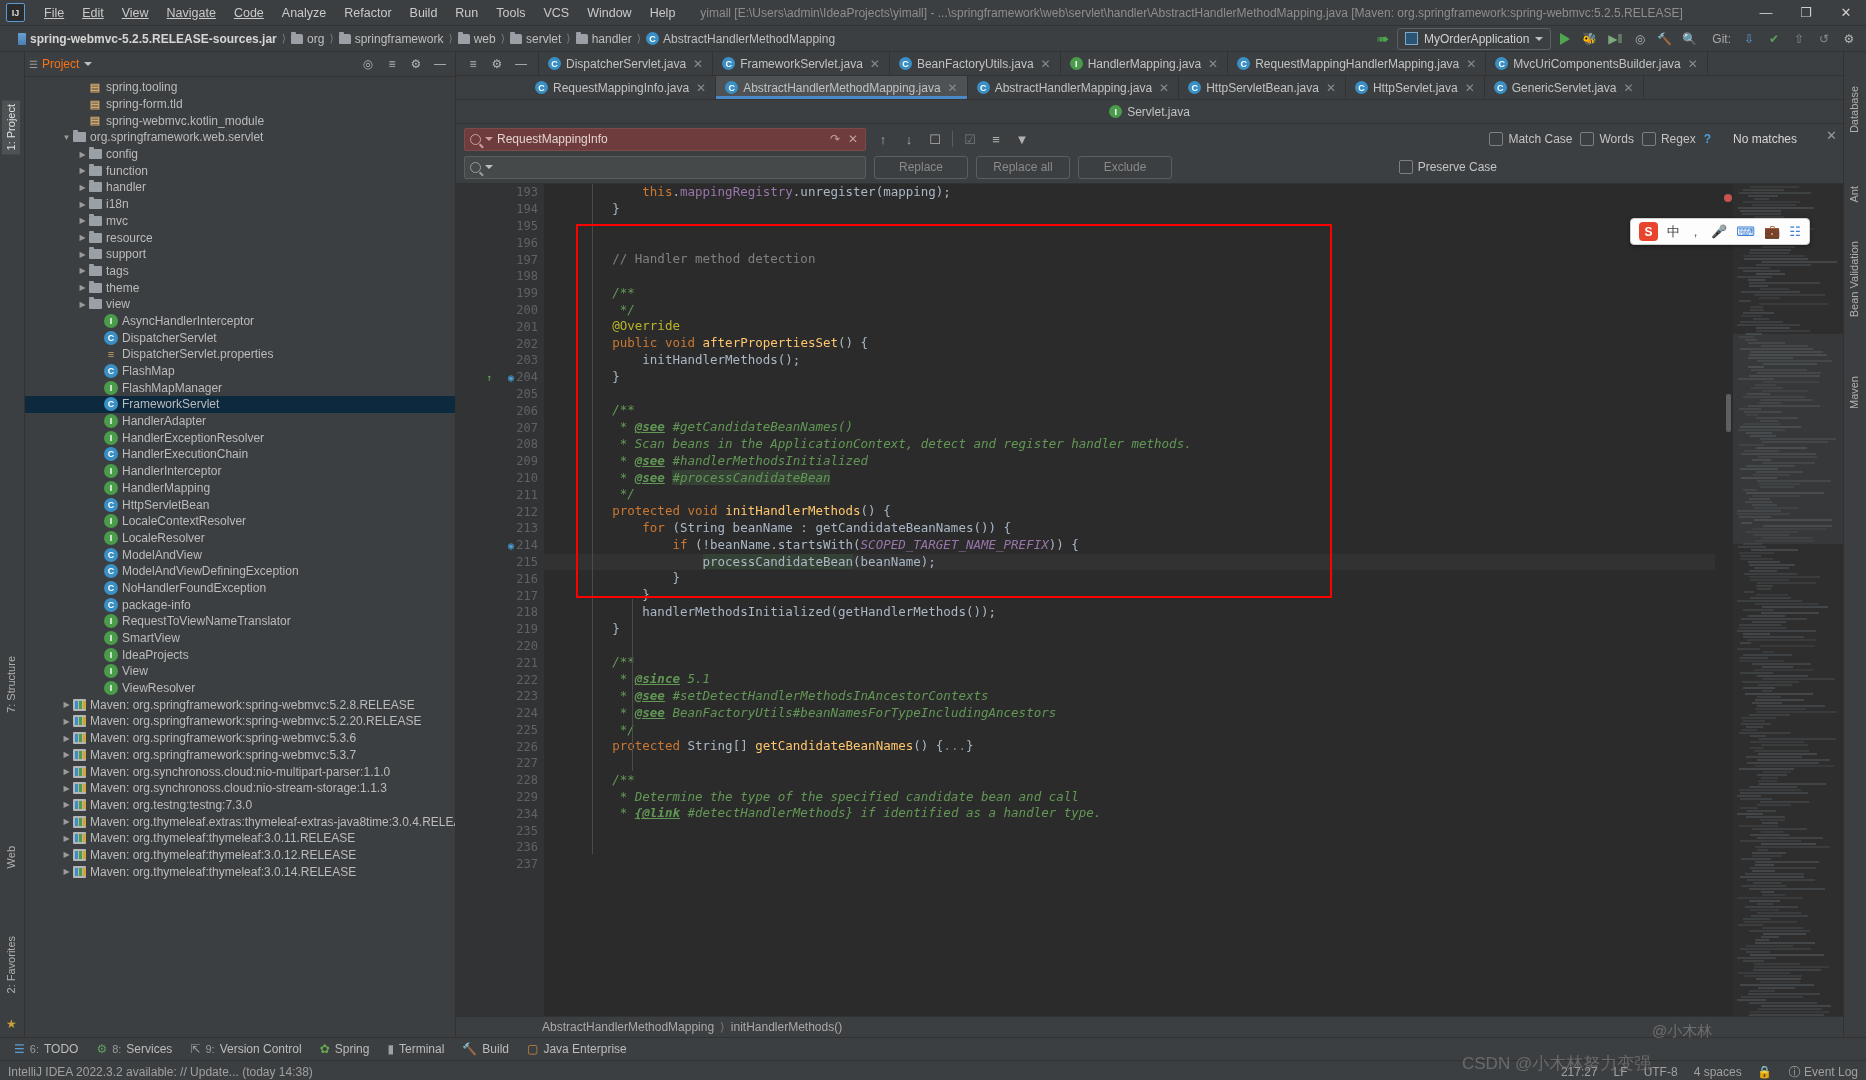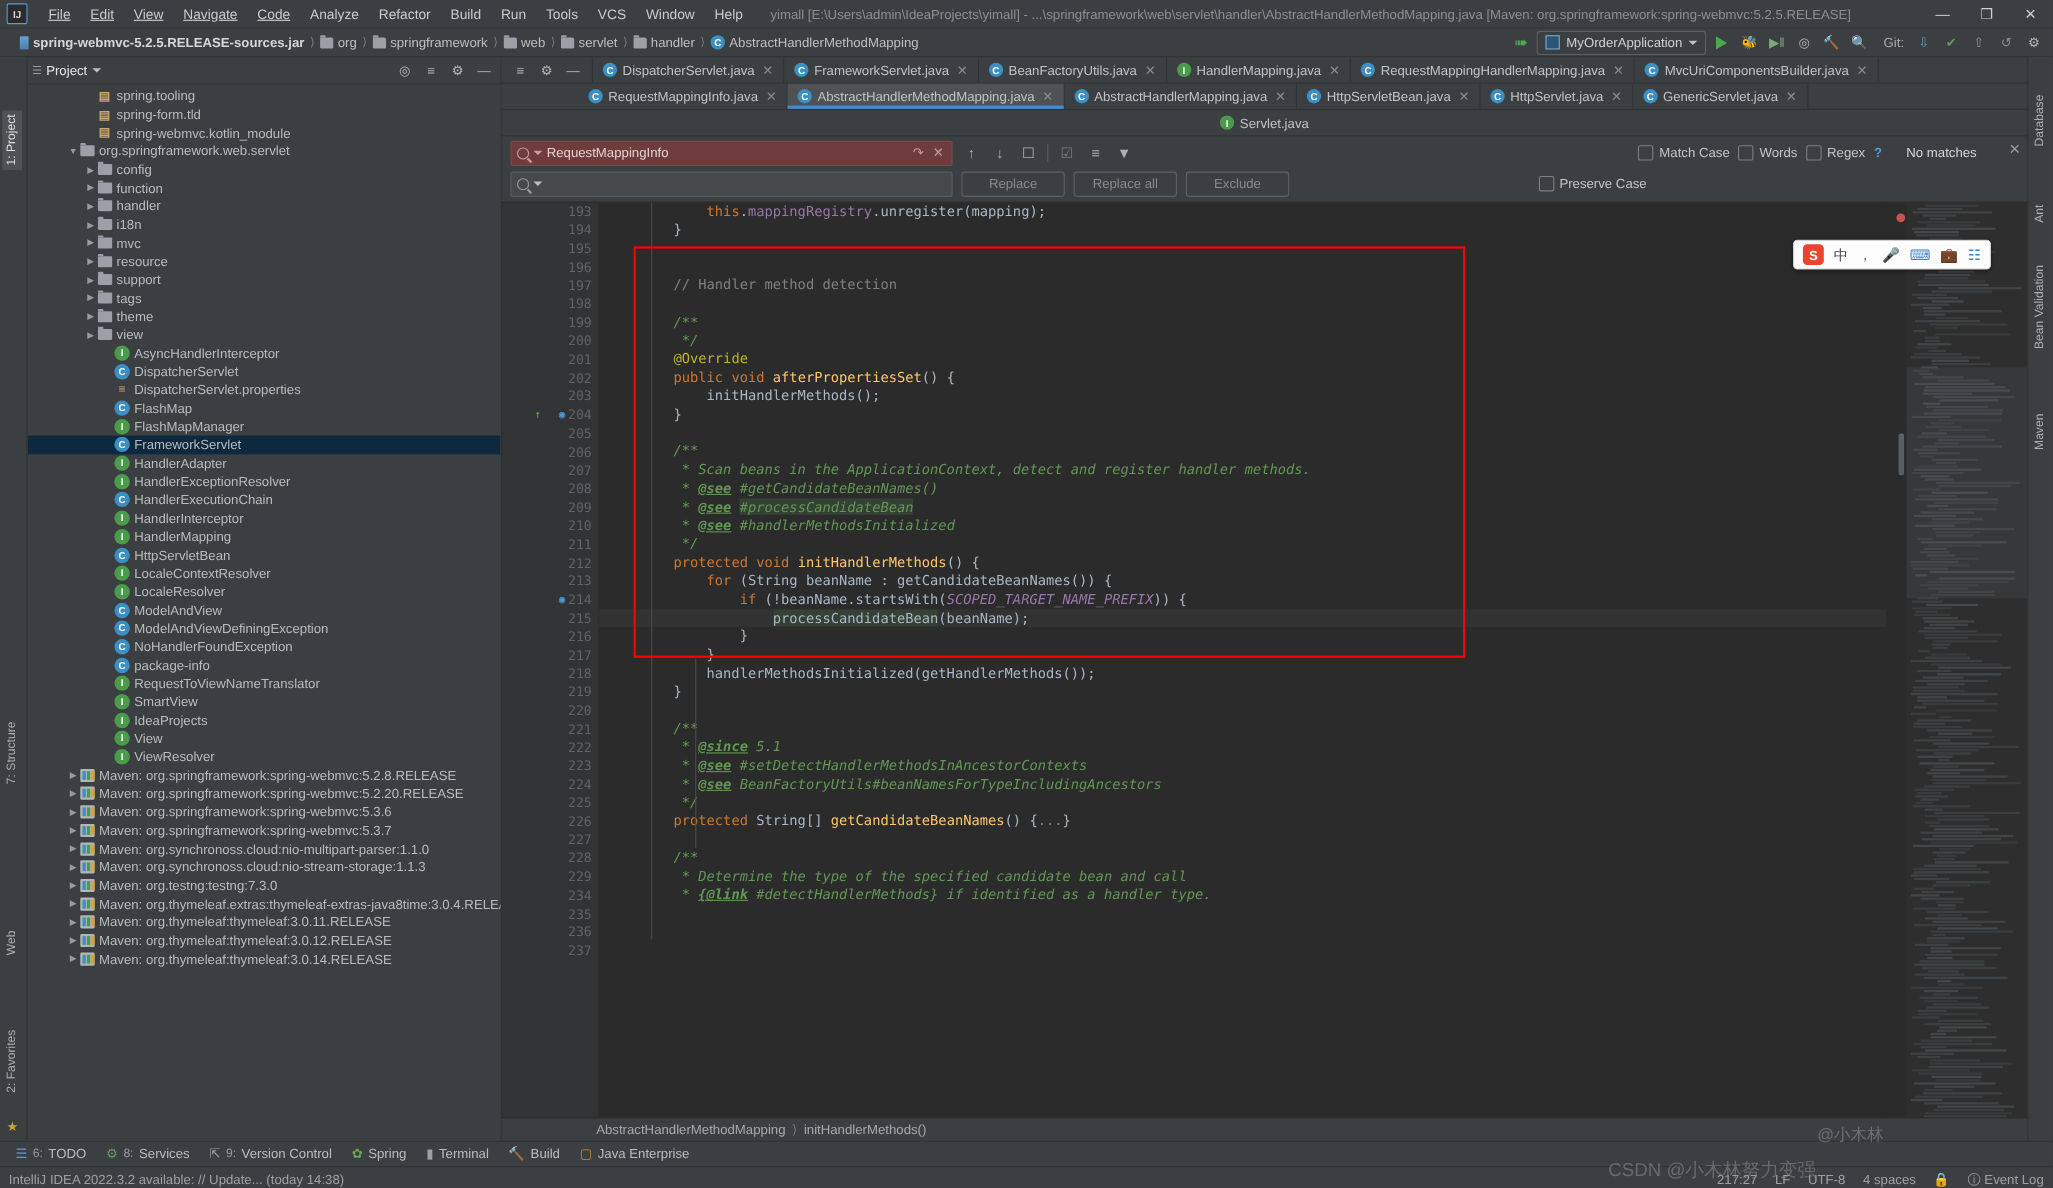--- a/index.html
+++ b/index.html
@@ -59,21 +59,21 @@
   .vtab{position:absolute;left:2px;writing-mode:vertical-rl;transform:rotate(180deg);
         font-size:11px;color:#b0b0b0;white-space:nowrap;padding:4px 3px;}
   .vtab.sel{background:#4e5254;color:#e0e0e0;}
   .rightstrip{width:22px;background:#3c3f41;border-left:1px solid #323232;position:relative;}
 
   
   .project{width:430px;background:#3c3f41;display:flex;flex-direction:column;
            border-right:1px solid #323232;}
   .projhdr{height:24px;display:flex;align-items:center;padding:0 4px;
            border-bottom:1px solid #323232;}
-  .projhdr .ttl{font-size:12px;color:#e5e5e5;margin-left:4px;}
+  .projhdr .ttl{font-size:12px;color:#f97316;margin-left:4px;}
   .projhdr .actions{margin-left:auto;display:flex;gap:2px;}
   .tree{flex:1;overflow:hidden;background:#3c3f41;padding-top:2px;font-size:12px;}
   .row{height:16.7px;display:flex;align-items:center;white-space:nowrap;
        padding-left:2px;color:#bbbbbb;}
   .row.sel{background:#0d293e;}
   .arrow{width:11px;text-align:center;color:#9a9a9a;font-size:8px;flex:0 0 11px;}
   .ticon{width:14px;height:14px;margin-right:4px;flex:0 0 14px;display:flex;
          align-items:center;justify-content:center;font-size:9px;font-weight:bold;color:#fff;
          border-radius:50%;}
   .t-class{background:#3a8fc4;}
@@ -782,24 +782,24 @@
             <div class="cline">        <span class="cm2">// Handler method detection</span></div>
             <div class="cline"></div>
             <div class="cline">        <span class="cm">/**</span></div>
             <div class="cline">         <span class="cm">*/</span></div>
             <div class="cline">        <span class="anno">@Override</span></div>
             <div class="cline">        <span class="kw">public</span> <span class="kw">void</span> <span class="fn">afterPropertiesSet</span>() {</div>
             <div class="cline">            initHandlerMethods();</div>
             <div class="cline">        }</div>
             <div class="cline"></div>
             <div class="cline">        <span class="cm">/**</span></div>
+            <div class="cline">         <span class="cm">* </span><span class="tag">@see</span><span class="cm"> #getCandidateBeanNames()</span></div>
             <div class="cline">         <span class="cm">* Scan beans in the ApplicationContext, detect and register handler methods.</span></div>
-            <div class="cline">         <span class="cm">* </span><span class="tag">@see</span><span class="cm"> #getCandidateBeanNames()</span></div>
+            <div class="cline">         <span class="cm">* </span><span class="tag">@see</span><span class="cm"> #handlerMethodsInitialized</span></div>
             <div class="cline">         <span class="cm">* </span><span class="tag">@see</span><span class="cm"> </span><span class="sel cm">#processCandidateBean</span></div>
-            <div class="cline">         <span class="cm">* </span><span class="tag">@see</span><span class="cm"> #handlerMethodsInitialized</span></div>
             <div class="cline">         <span class="cm">*/</span></div>
             <div class="cline">        <span class="kw">protected</span> <span class="kw">void</span> <span class="fn">initHandlerMethods</span>() {</div>
             <div class="cline">            <span class="kw">for</span> (String beanName : getCandidateBeanNames()) {</div>
             <div class="cline">                <span class="kw">if</span> (!beanName.startsWith(<span class="cst">SCOPED_TARGET_NAME_PREFIX</span>)) {</div>
             <div class="cline hl">                    <span class="sel">processCandidateBean</span>(beanName);</div>
             <div class="cline">                }</div>
             <div class="cline">            }</div>
             <div class="cline">            handlerMethodsInitialized(getHandlerMethods());</div>
             <div class="cline">        }</div>
             <div class="cline"></div>

